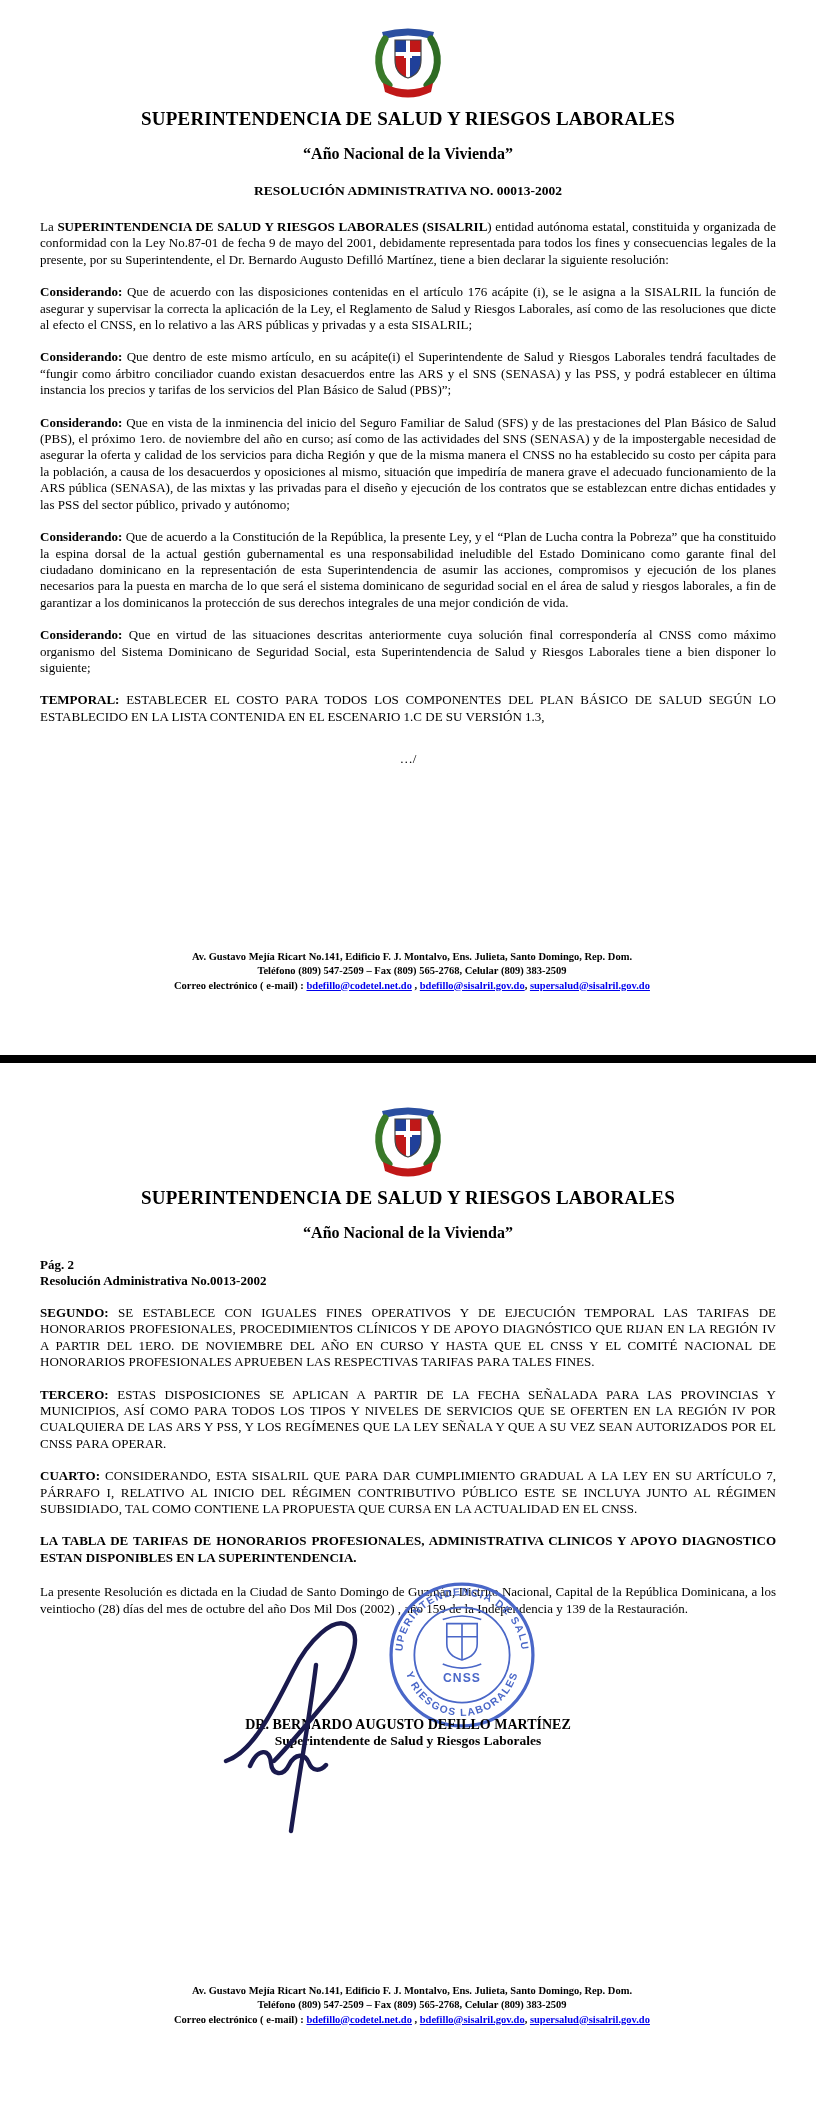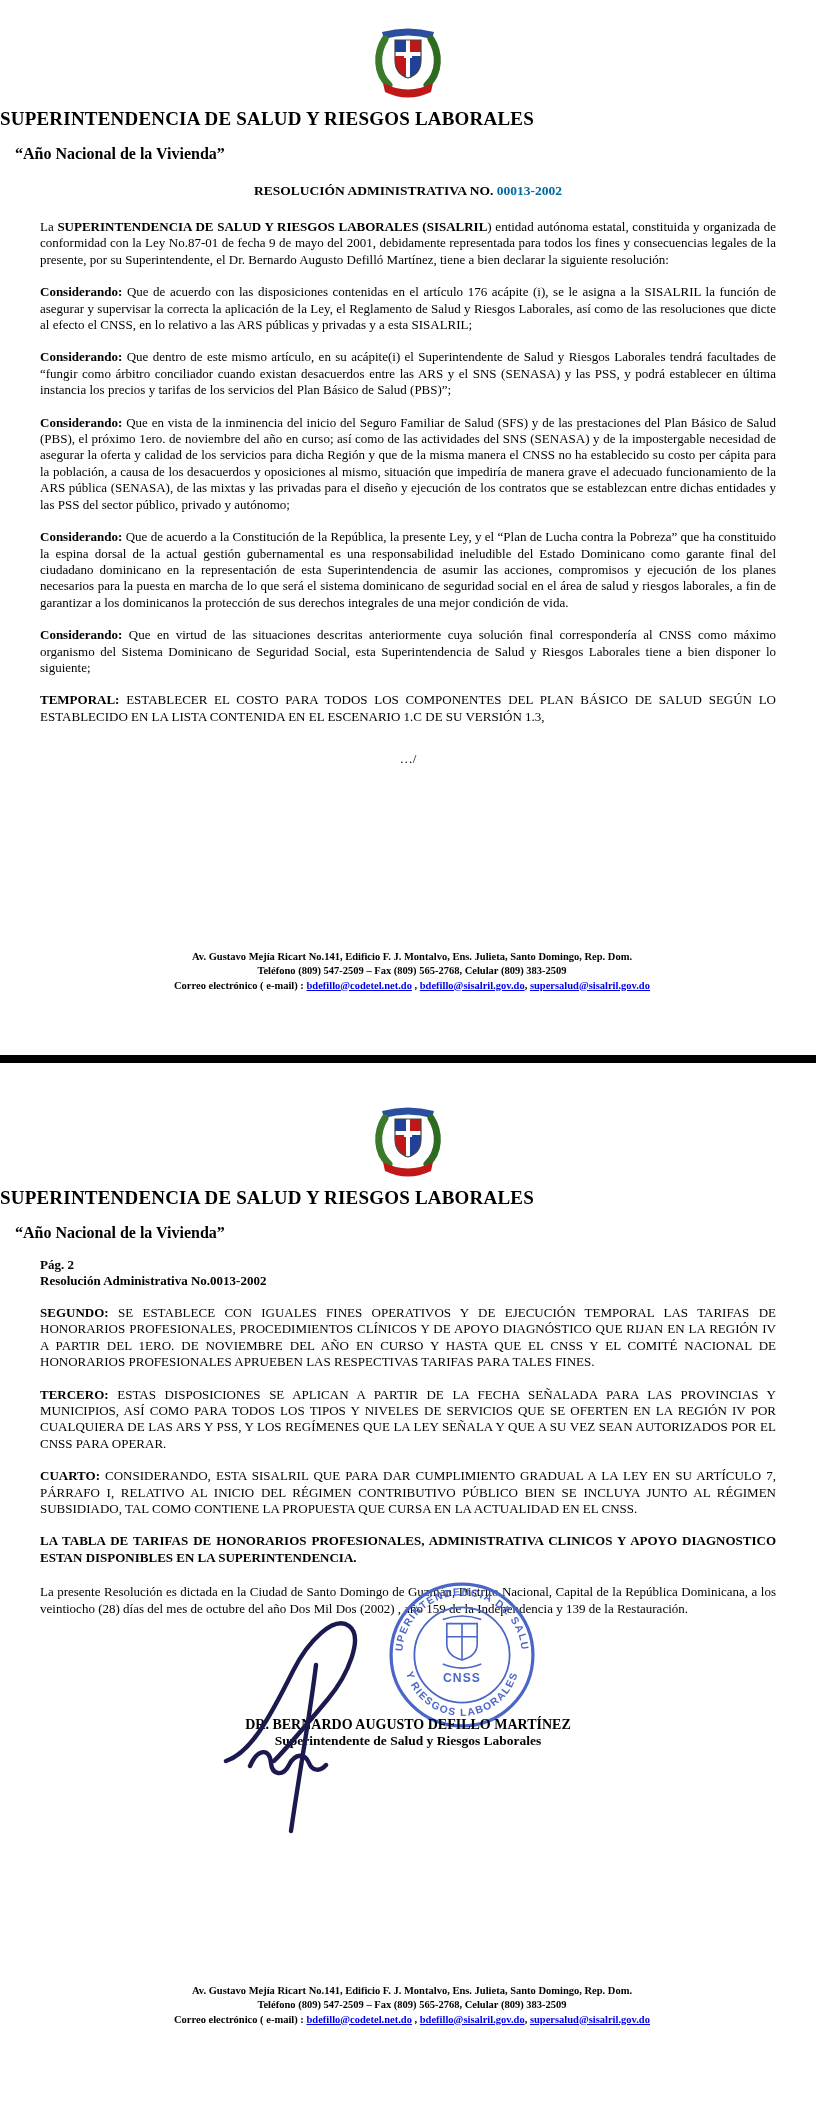--- a/index.html
+++ b/index.html
@@ -7,29 +7,29 @@
     width: 816px;
     font-family: "Liberation Serif", "DejaVu Serif", serif;
     color: #000;
   }
   .page { position: relative; width: 816px; overflow: hidden; background: #fff; }
   .page-one { height: 1055px; }
   .page-two { height: 1054px; }
   .page-divider { height: 8px; background: #000; width: 816px; }
   .content { padding: 0 40px; }
 
-  .doc-header { padding-top: 26px; }
+  .doc-header { text-align: center; padding-top: 26px; }
   .coat { display: block; margin: 0 auto; }
   .org-name {
     font-size: 19px; font-weight: bold; margin: 8px 0 2px 0; letter-spacing: 0.2px;
   }
   .motto { font-size: 16px; font-weight: bold; margin: 15px; }
 
   .res-line { text-align: center; font-weight: bold; font-size: 13.5px; margin-top: 20px; }
-  .res-num { color: #0369a1; }
+  .res-num { color: #000000; }
 
   .para {
     font-size: 13px; line-height: 16.4px; text-align: justify; margin: 16px 0 0 0;
   }
   .para.first { margin-top: 20px; }
   .para b { font-weight: bold; }
   .para.all-bold { font-weight: bold; }
   .center-mark { text-align: center; font-size: 13px; margin-top: 26px; }
 
   .pg-label { font-weight: bold; font-size: 13px; line-height: 16px; margin-top: 0; }
@@ -140,21 +140,21 @@
     <div class="pg-label">
       <div>Pág. 2</div>
       <div>Resolución Administrativa No.0013-2002</div>
     </div>
 
 
     <p class="para"><b>SEGUNDO:</b><span> SE ESTABLECE CON IGUALES FINES OPERATIVOS Y DE EJECUCIÓN TEMPORAL LAS TARIFAS DE HONORARIOS PROFESIONALES, PROCEDIMIENTOS CLÍNICOS Y DE APOYO DIAGNÓSTICO QUE RIJAN EN LA REGIÓN IV A PARTIR DEL 1ERO. DE NOVIEMBRE DEL AÑO EN CURSO Y HASTA QUE EL CNSS Y EL COMITÉ NACIONAL DE HONORARIOS PROFESIONALES APRUEBEN LAS RESPECTIVAS TARIFAS PARA TALES FINES.</span></p>
 
     <p class="para"><b>TERCERO:</b><span> ESTAS DISPOSICIONES SE APLICAN A PARTIR DE LA FECHA SEÑALADA PARA LAS PROVINCIAS Y MUNICIPIOS, ASÍ COMO PARA TODOS LOS TIPOS Y NIVELES DE SERVICIOS QUE SE OFERTEN EN LA REGIÓN IV POR CUALQUIERA DE LAS ARS Y PSS, Y LOS REGÍMENES QUE LA LEY SEÑALA Y QUE A SU VEZ SEAN AUTORIZADOS POR EL CNSS PARA OPERAR.</span></p>
 
-    <p class="para"><b>CUARTO:</b><span> CONSIDERANDO, ESTA SISALRIL QUE PARA DAR CUMPLIMIENTO GRADUAL A LA LEY EN SU ARTÍCULO 7, PÁRRAFO I, RELATIVO AL INICIO DEL RÉGIMEN CONTRIBUTIVO PÚBLICO BIEN SE INCLUYA JUNTO AL  RÉGIMEN SUBSIDIADO, TAL COMO CONTIENE LA PROPUESTA QUE CURSA EN LA ACTUALIDAD EN EL CNSS.</span></p>
+    <p class="para"><b>CUARTO:</b><span> CONSIDERANDO, ESTA SISALRIL QUE PARA DAR CUMPLIMIENTO GRADUAL A LA LEY EN SU ARTÍCULO 7, PÁRRAFO I, RELATIVO AL INICIO DEL RÉGIMEN CONTRIBUTIVO PÚBLICO ESTE SE INCLUYA JUNTO AL  RÉGIMEN SUBSIDIADO, TAL COMO CONTIENE LA PROPUESTA QUE CURSA EN LA ACTUALIDAD EN EL CNSS.</span></p>
 
     <p class="para all-bold">LA TABLA DE TARIFAS DE HONORARIOS PROFESIONALES, ADMINISTRATIVA CLINICOS Y APOYO DIAGNOSTICO ESTAN DISPONIBLES EN LA SUPERINTENDENCIA.</p>
 
     <p class="para" style="margin-top:18px;">La presente Resolución es dictada en la Ciudad de Santo Domingo de Guzmán, Distrito Nacional, Capital de la República Dominicana, a los veintiocho (28) días del mes de octubre del año Dos Mil Dos (2002) , año 159 de la Independencia y 139 de la Restauración.</p>
 
     <div class="sig-area">
       <svg class="seal-svg" width="152" height="152" viewBox="0 0 150 150">
         <circle cx="75" cy="75" r="70" fill="none" stroke="#4A67C8" stroke-width="3.2"></circle>
         <circle cx="75" cy="75" r="47" fill="none" stroke="#4A67C8" stroke-width="1.8"></circle>
         <defs>

